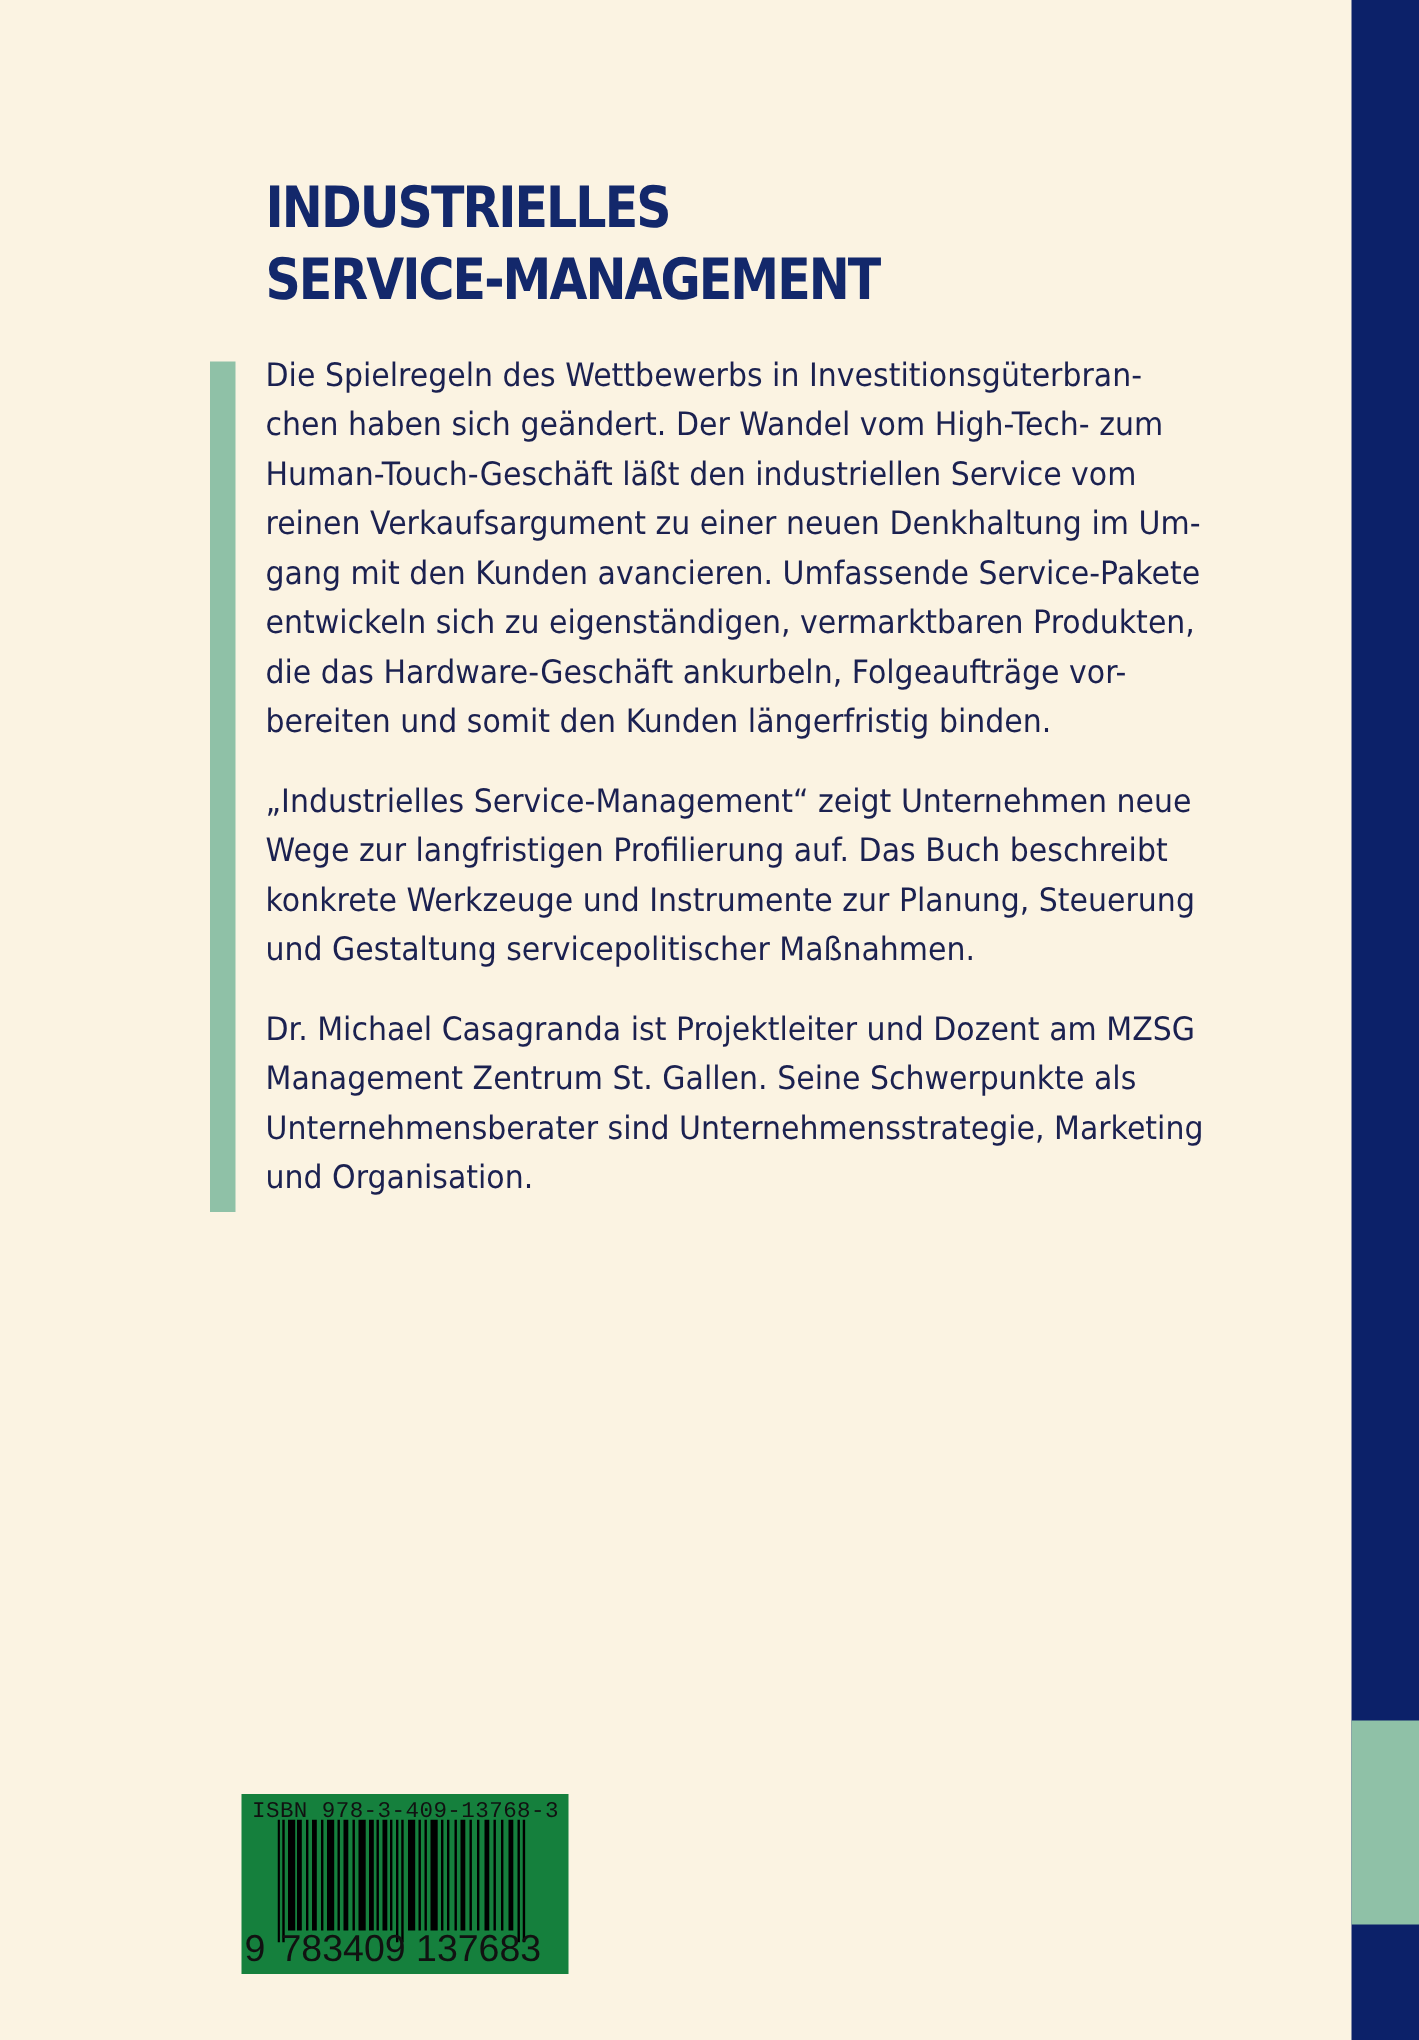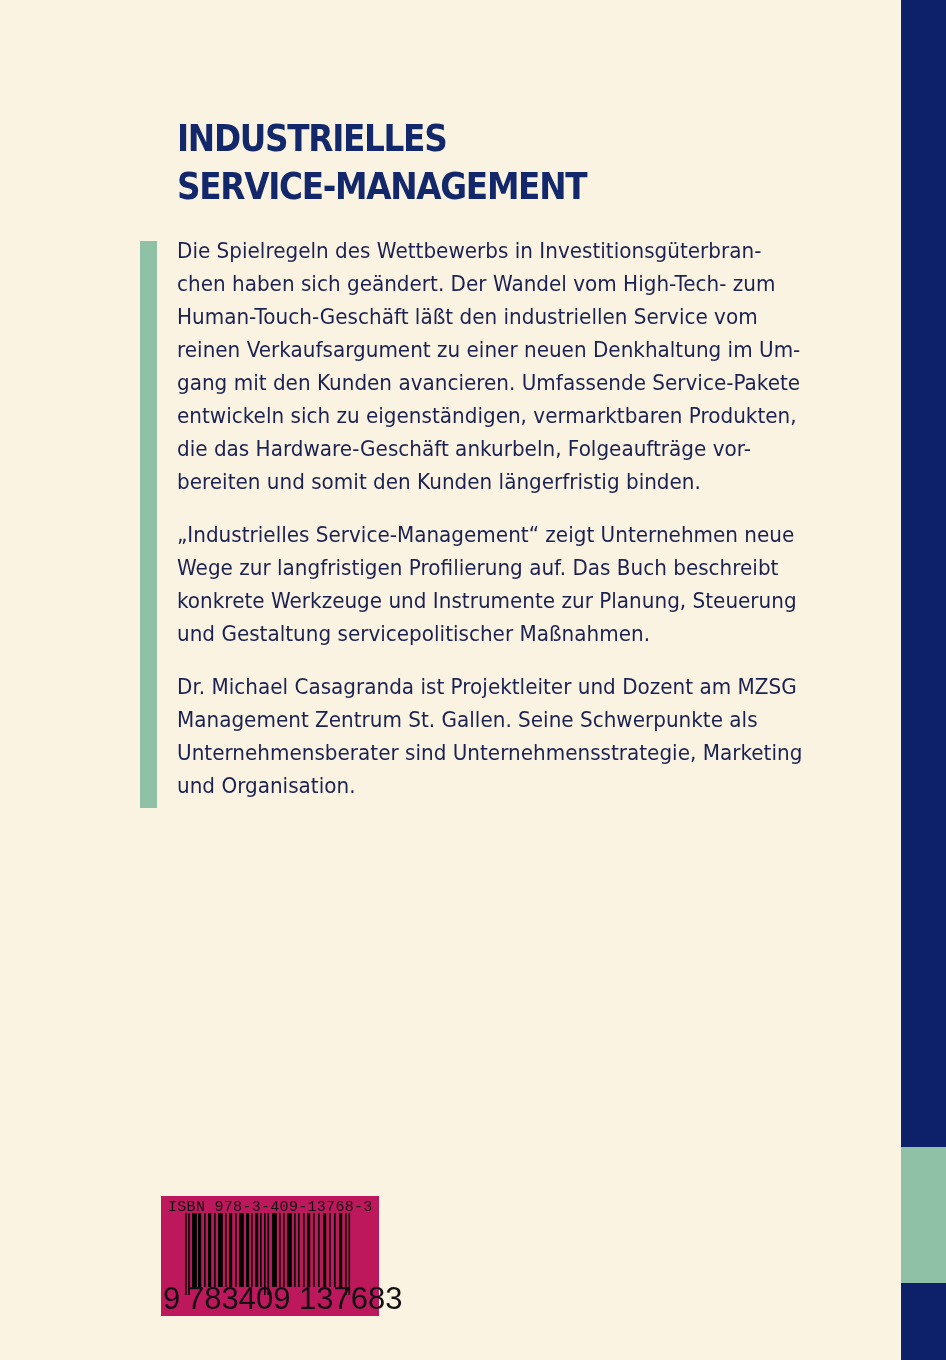--- a/index.html
+++ b/index.html
@@ -31,34 +31,34 @@
   .body-text {
     position: absolute; left: 177px; top: 234px; width: 640px;
     color: #1b2150; font-size: 21.5px; line-height: 33px;
     font-family: "DejaVu Sans", sans-serif;
     transform: scaleX(0.93); transform-origin: left top;
   }
   .para { margin: 0 0 20px 0; }
   .para .line { display: block; white-space: nowrap; }
   .barcode-box {
     position: absolute; left: 161px; top: 1196px; width: 218px; height: 120px;
-    background: #be185d;
+    background: #15803d;
   }
   .isbn-text {
     position: absolute; left: 7px; top: 3px;
     font-family: "Liberation Mono", "DejaVu Sans Mono", monospace;
     font-size: 15px; color: #111; letter-spacing: 0.3px;
     white-space: nowrap;
   }
   .bars {
     position: absolute; left: 24px; top: 17px; width: 168px; height: 82px;
   }
   .ean-digits {
     position: absolute; left: 2px; top: 90px;
-    font-family: "Liberation Sans", sans-serif; font-size: 31px; color: #111;
+    font-family: "Liberation Sans", sans-serif; font-size: 25px; color: #111;
     white-space: nowrap; line-height: 26px;
   }
   .ean-first { display: inline-block; width: 24px; }
   .ean-rest { display: inline-block; }
 </style>
 </head>
 <body>
 
 <div class="spine"></div>
 <div class="spine-accent"></div>

